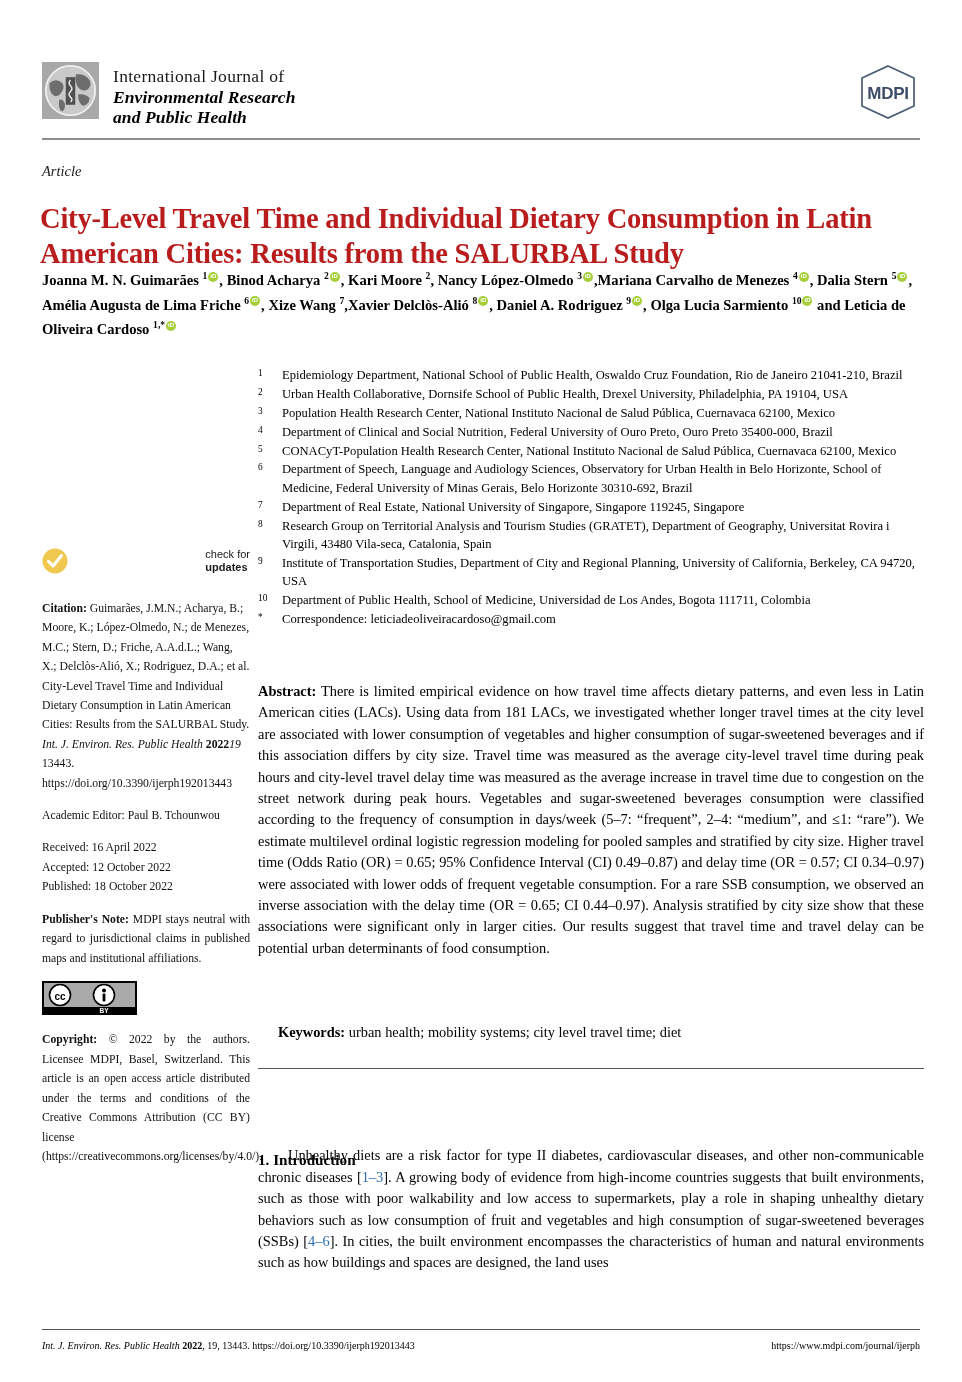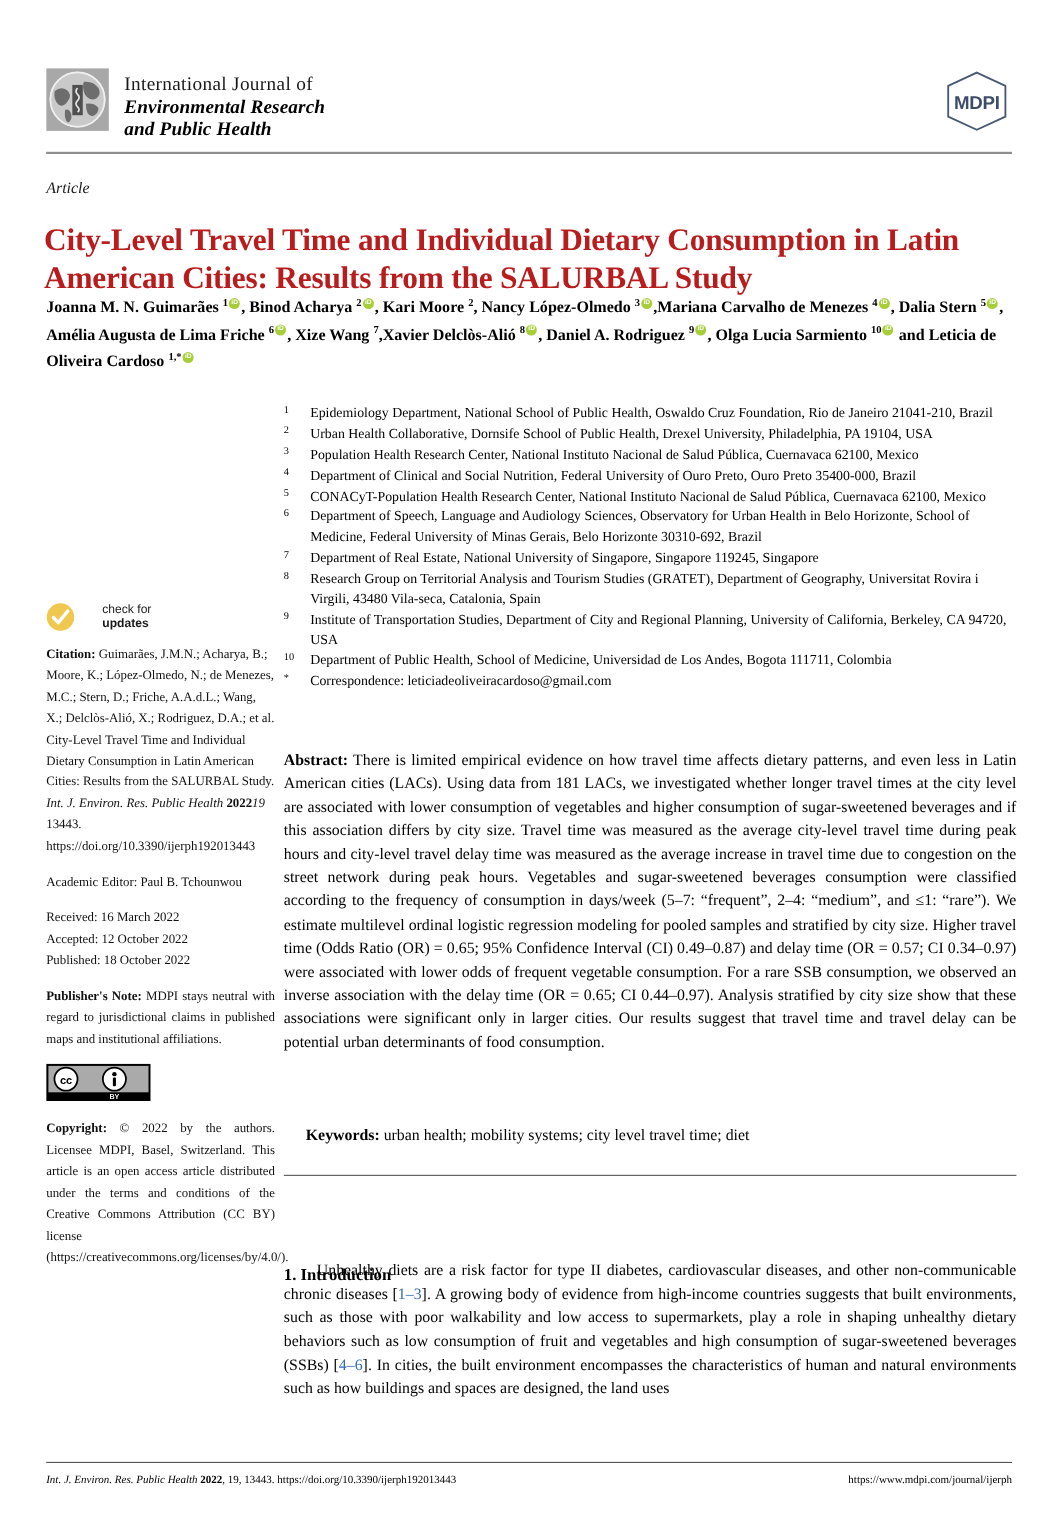--- a/index.html
+++ b/index.html
@@ -125,21 +125,21 @@
 
   
   .sidebar {
     position: absolute;
     left: 42px; top: 548px;
     width: 208px;
     font-size: 11.7px;
     line-height: 1.66;
     color: #111;
   }
-  .check-updates { display: flex; align-items: center; gap: 25px; margin-bottom: 10px; }
+  .check-updates { display: flex; align-items: center; gap: 7px; margin-bottom: 24px; justify-content: space-between; }
   .cu-text {
     font-family: "Liberation Sans", sans-serif;
     font-size: 11px;
     line-height: 1.22;
     color: #1a1a1a;
   }
   .cu-text .bold { font-weight: bold; }
   .sb-block { margin-bottom: 13px; }
   .sb-block .lbl { font-weight: bold; }
   .sb-block .it { font-style: italic; }
@@ -314,21 +314,21 @@
       <span>13443.</span>
       <span>https://doi.org/10.3390/ijerph192013443</span>
     </div>
 
     <div class="sb-block">
       <span>Academic Editor:</span>
       <span>Paul B. Tchounwou</span>
     </div>
 
     <div class="sb-block">
-      <div>Received: 16 March 2022</div>
+      <div>Received: 16 April 2022</div>
       <div>Accepted: 12 October 2022</div>
       <div>Published: 18 October 2022</div>
     </div>
 
     <div class="sb-block justified">
       <span class="lbl">Publisher's Note:</span>
       <span>MDPI stays neutral with regard to jurisdictional claims in published maps and institutional affiliations.</span>
     </div>
 
     <div class="cc-badge">

